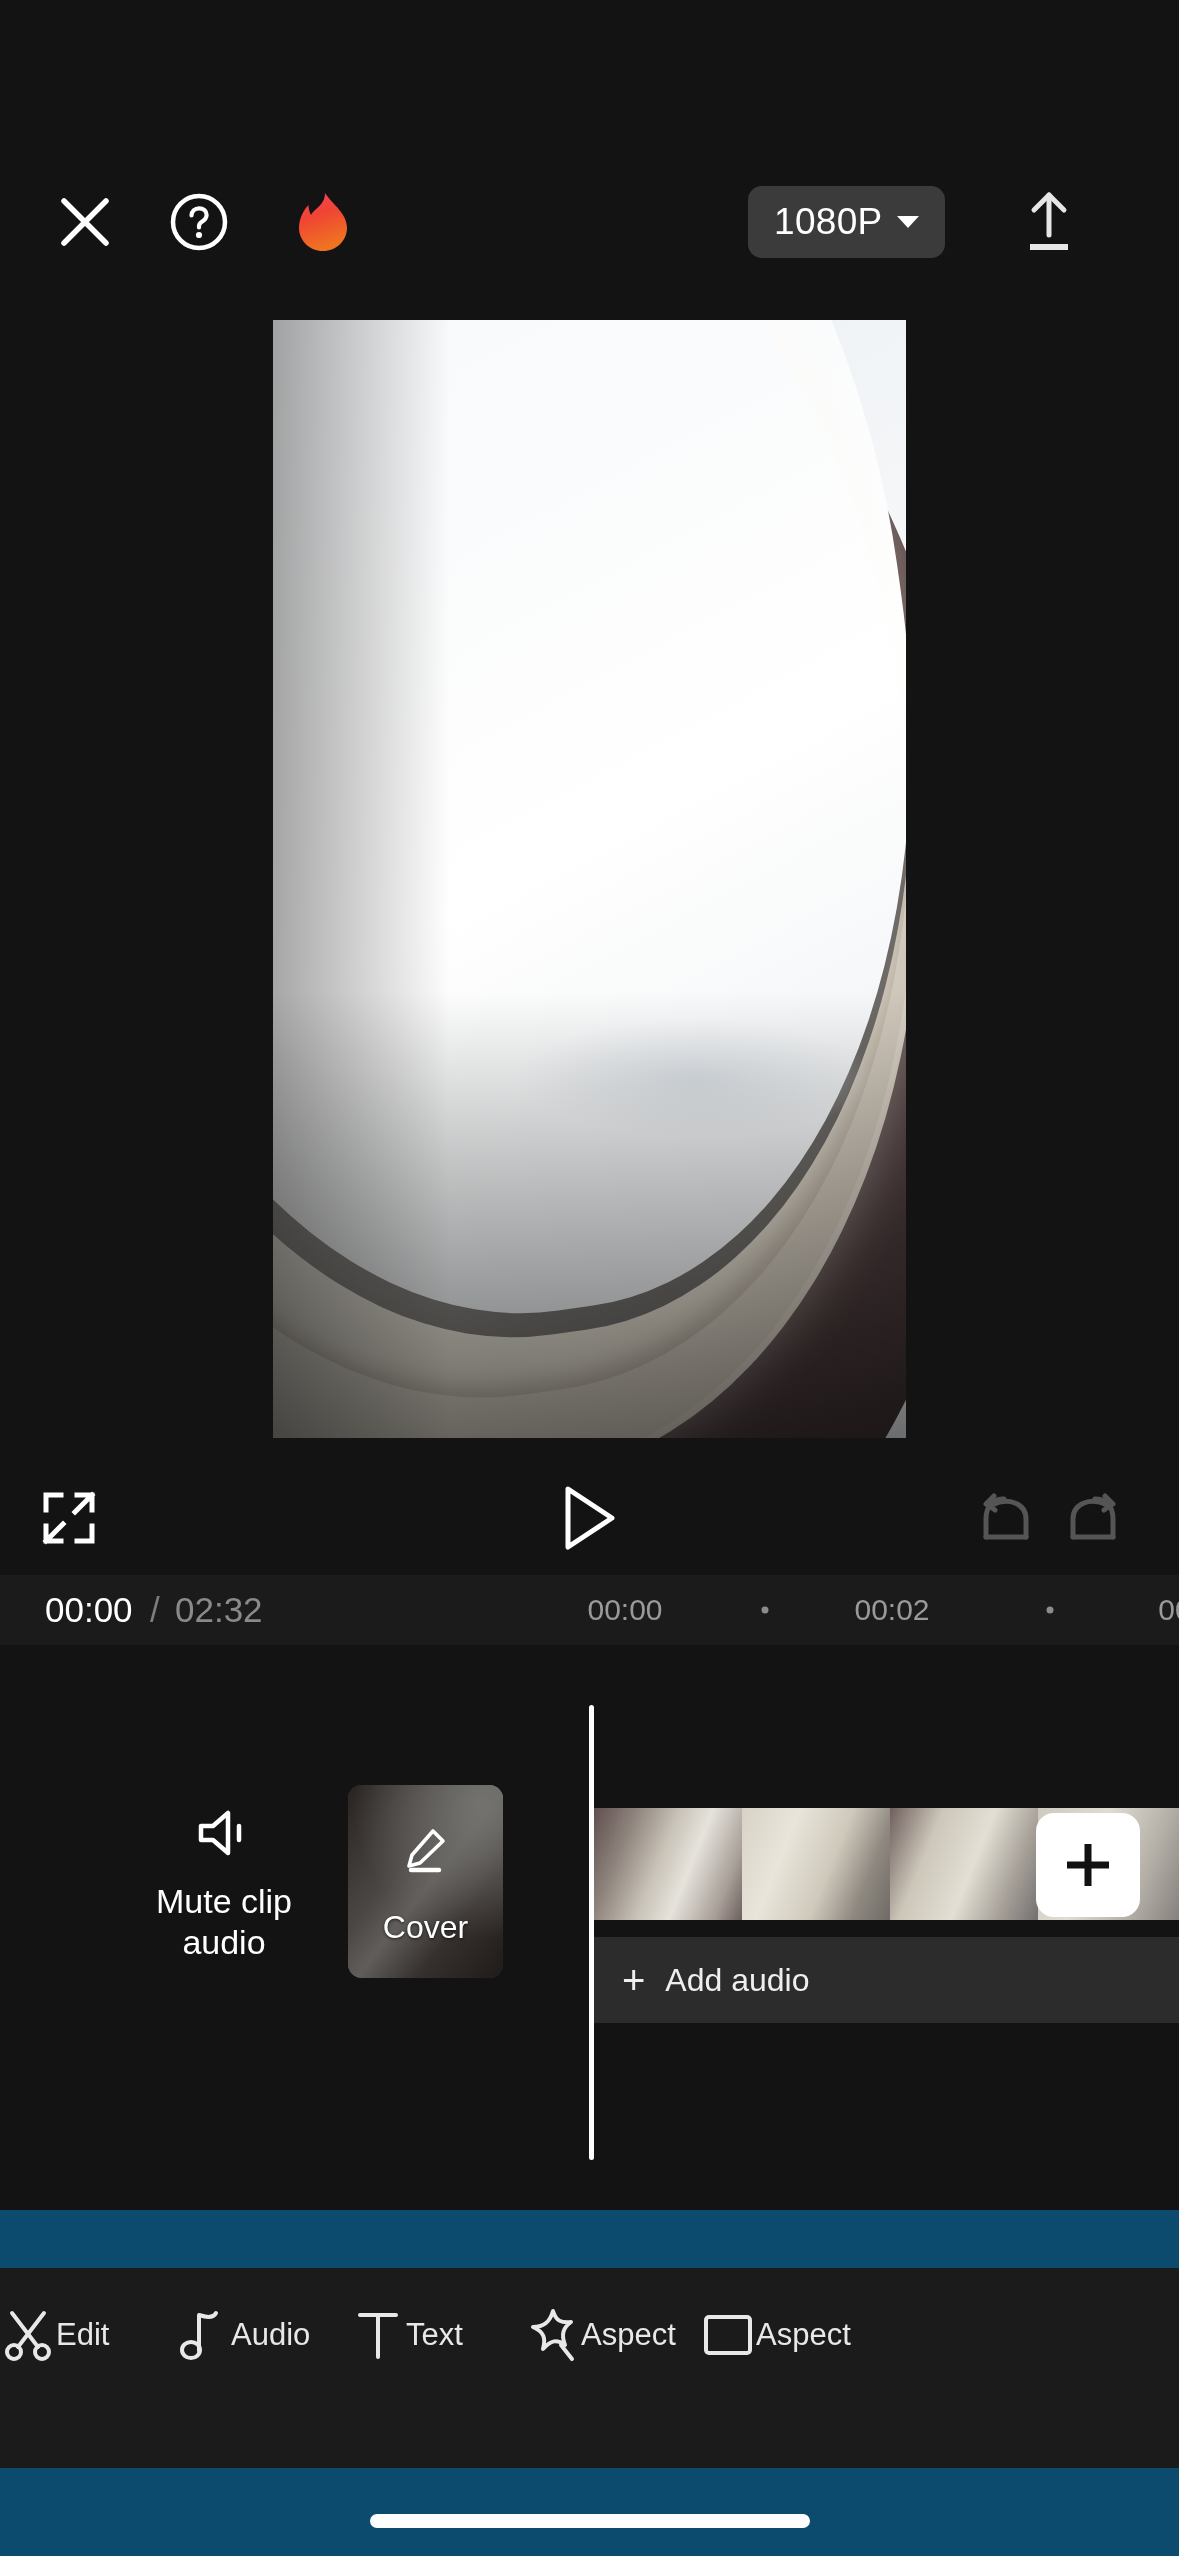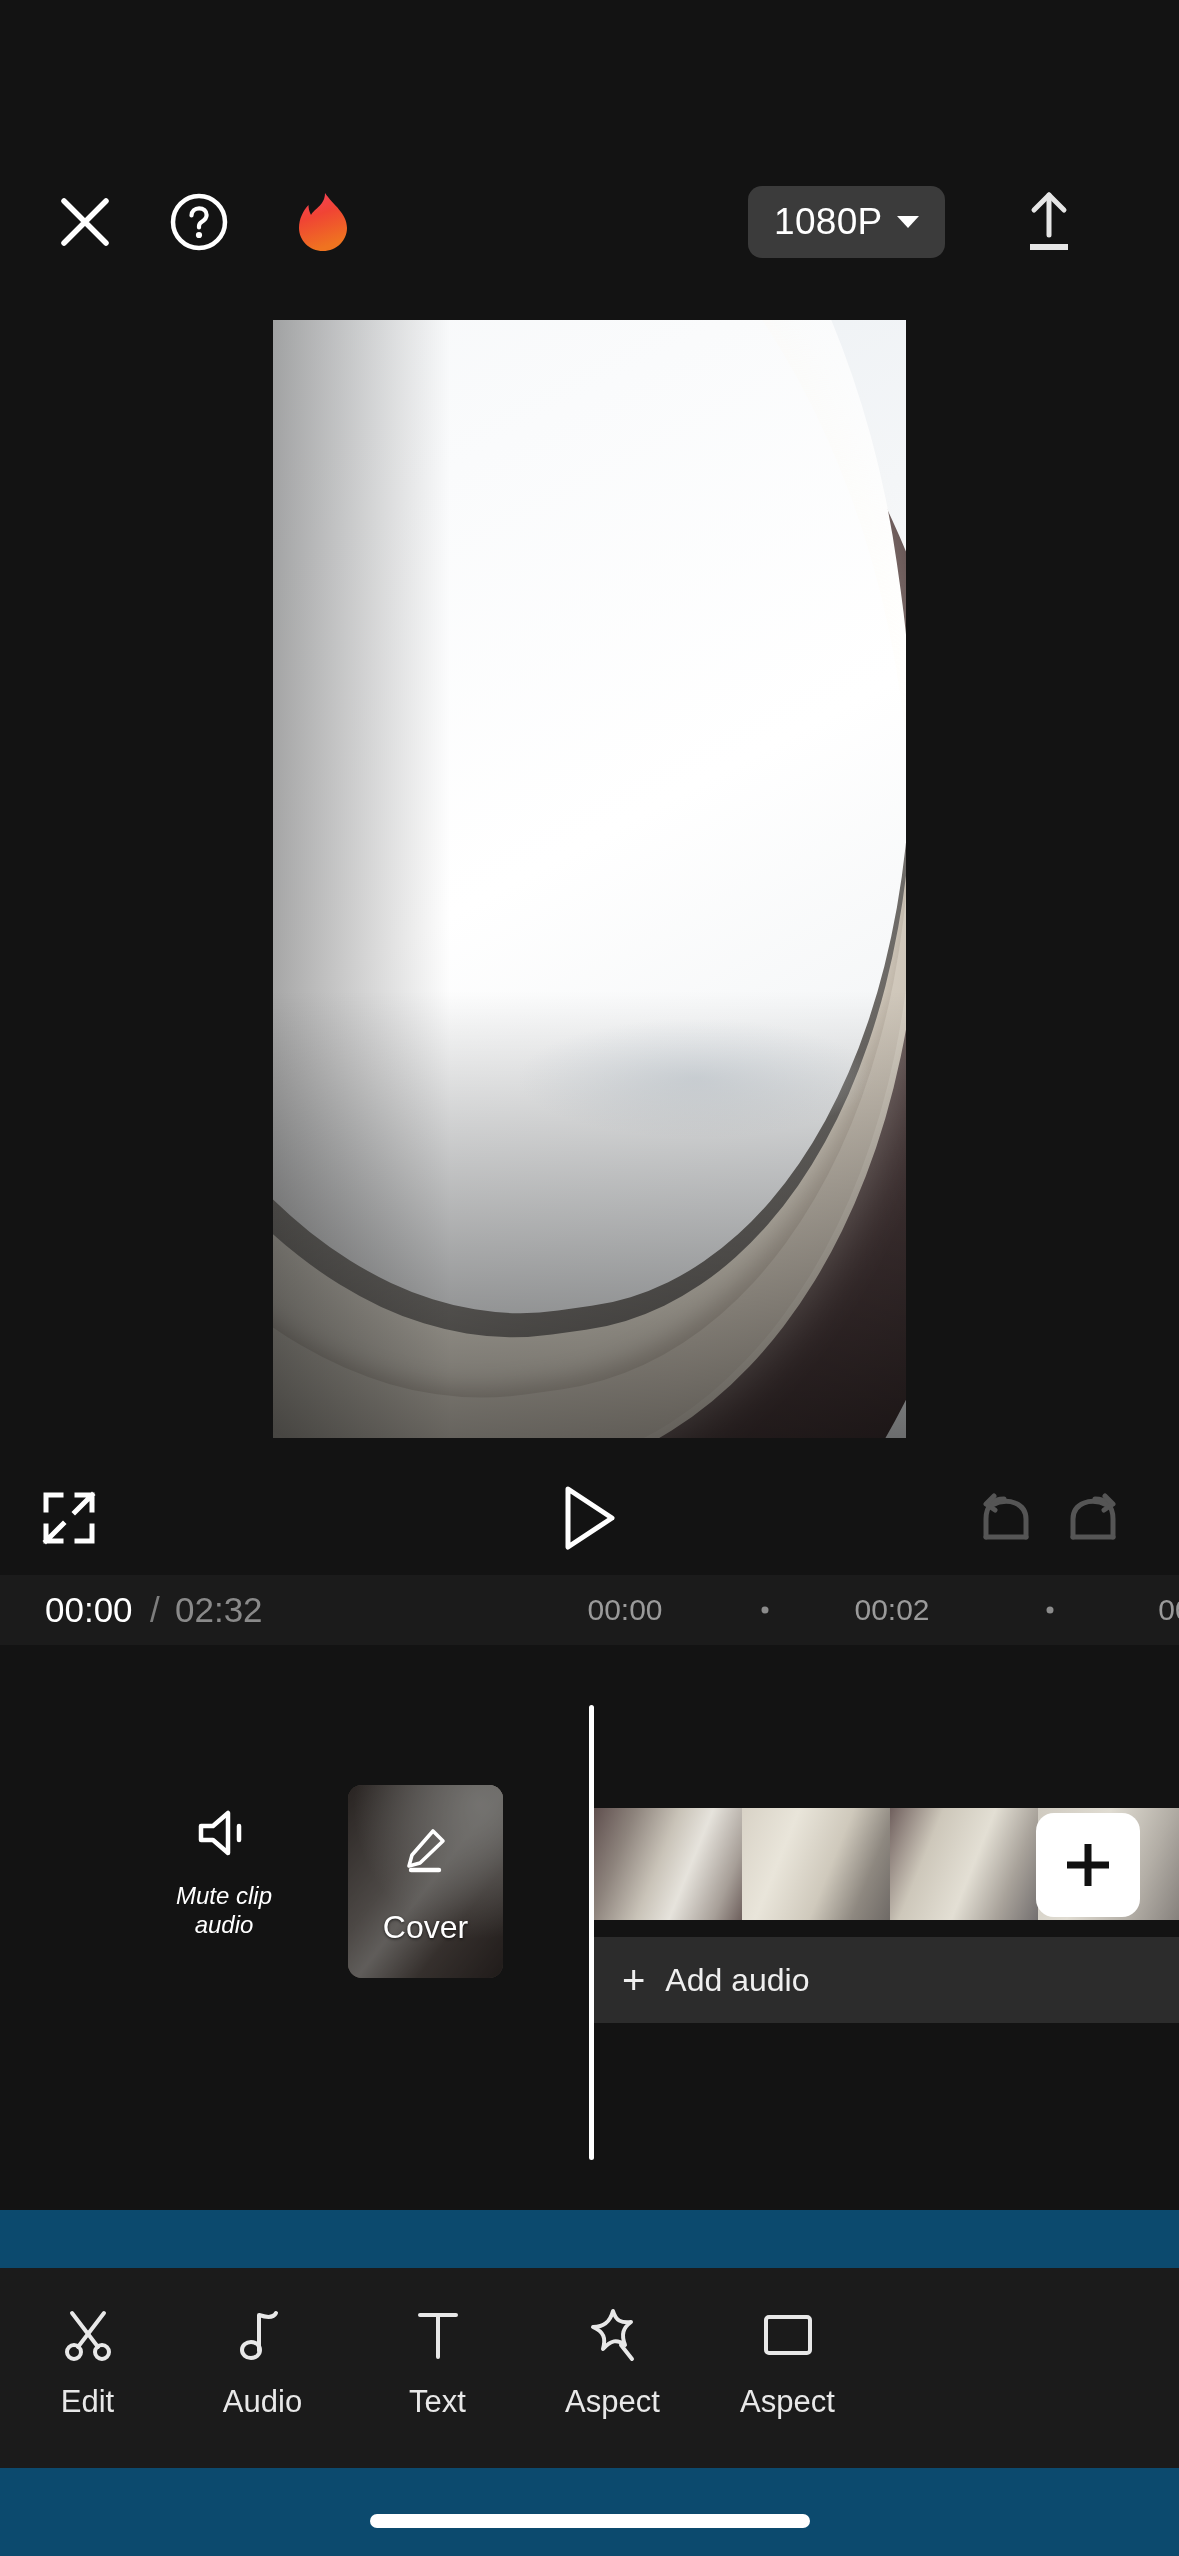--- a/index.html
+++ b/index.html
@@ -235,23 +235,22 @@
     justify-content: flex-end;
     gap: 34px;
     padding-right: 57px;
   }
   .mute-tool {
     width: 180px;
     display: flex; flex-direction: column; align-items: center;
     gap: 18px; cursor: pointer; padding-top: 22px;
   }
   .mute-label {
-    color: #ffffff; font-size: 24px; line-height: 1.22;
+    color: #ffffff; font-size: 34px; line-height: 1.22;
     text-align: center;
-    font-style: italic;
   }
   .cover-btn {
     position: relative;
     width: 155px; height: 193px;
     border-radius: 14px;
     overflow: hidden;
     background: #3b3532;
     cursor: pointer;
     flex: none;
   }
@@ -312,22 +311,22 @@
     position: absolute; left: 0; top: 2268px;
     width: 1179px; height: 200px;
     background: #1b1b1b;
     display: flex; align-items: flex-start;
     padding-top: 38px;
     overflow: hidden;
   }
   .bb-item {
     flex: none;
     width: 175px;
-    display: flex; flex-direction: column; align-items: center;
-    gap: 20px; cursor: pointer;
+    display: flex; flex-direction: row; align-items: center;
+    cursor: pointer;
   }
   .bb-icon {
     height: 58px; display: flex; align-items: center; justify-content: center;
   }
   .bb-label { color: #e8e8e8; font-size: 31px; white-space: nowrap; }
 
   
   .home-indicator {
     position: absolute; left: 50%; bottom: 28px;
     transform: translateX(-50%);

